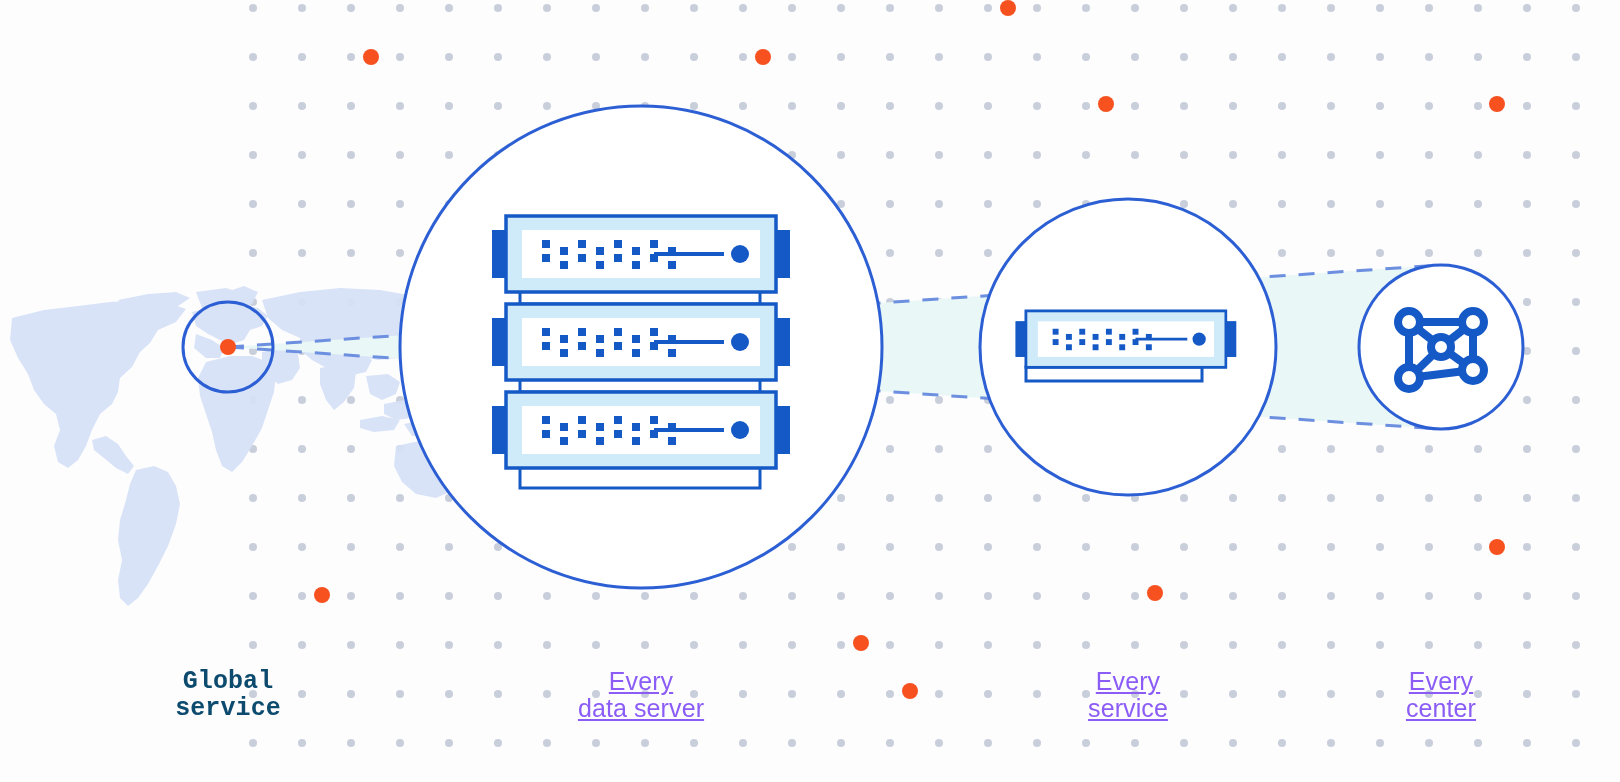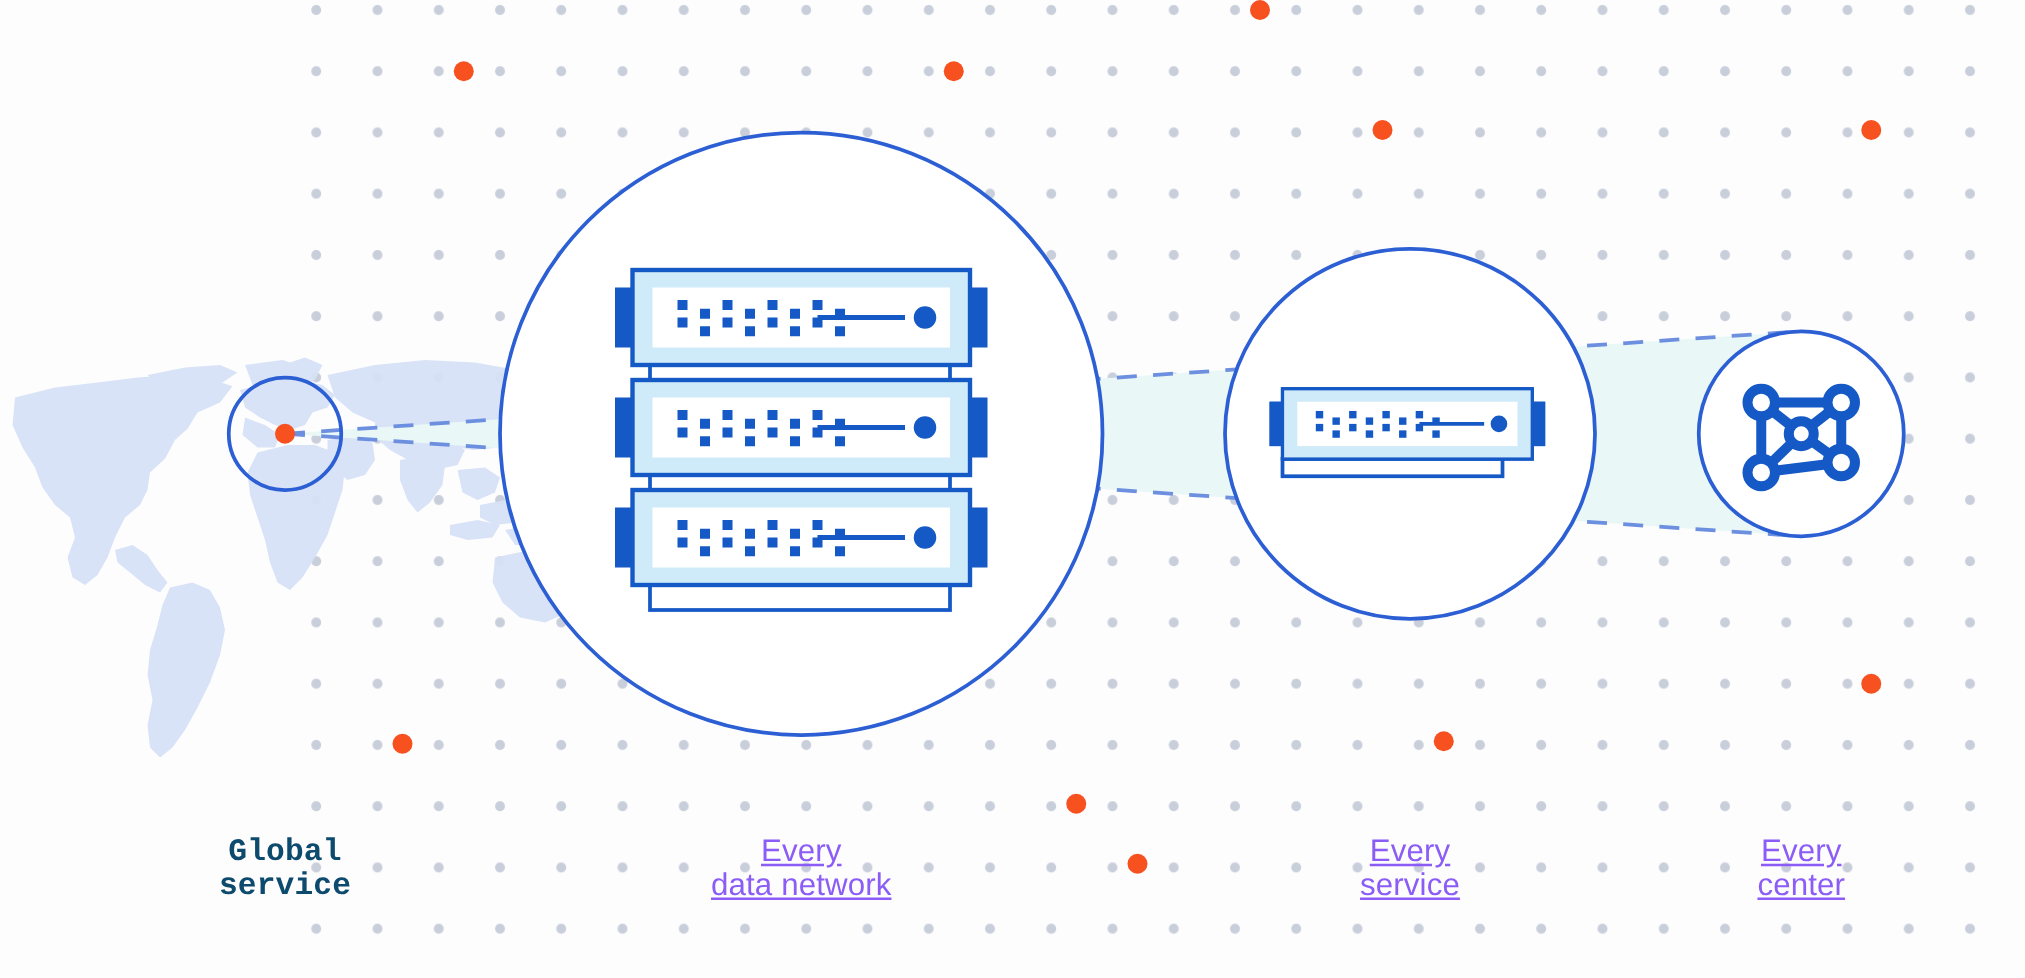--- a/index.html
+++ b/index.html
@@ -252,19 +252,19 @@
       <circle cx="1497" cy="547" r="8"></circle>
       <circle cx="322" cy="595" r="8"></circle>
       <circle cx="1155" cy="593" r="8"></circle>
       <circle cx="861" cy="643" r="8"></circle>
       <circle cx="910" cy="691" r="8"></circle>
     </g>
   </svg>
 
   <div class="label label-accent" style="left:128px; top:668px; width:200px;"><span>Global</span><br><span>service</span></div>
 
-  <div class="label label-dark" style="left:521px; top:668px; width:240px;"><span>Every</span><br><span>data network</span></div>
+  <div class="label label-dark" style="left:521px; top:668px; width:240px;"><span>Every</span><br><span>data server</span></div>
 
   <div class="label label-dark" style="left:1028px; top:668px; width:200px;"><span>Every</span><br><span>service</span></div>
 
   <div class="label label-dark" style="left:1341px; top:668px; width:200px;"><span>Every</span><br><span>center</span></div>
 
 </div>
 
 </body></html>

